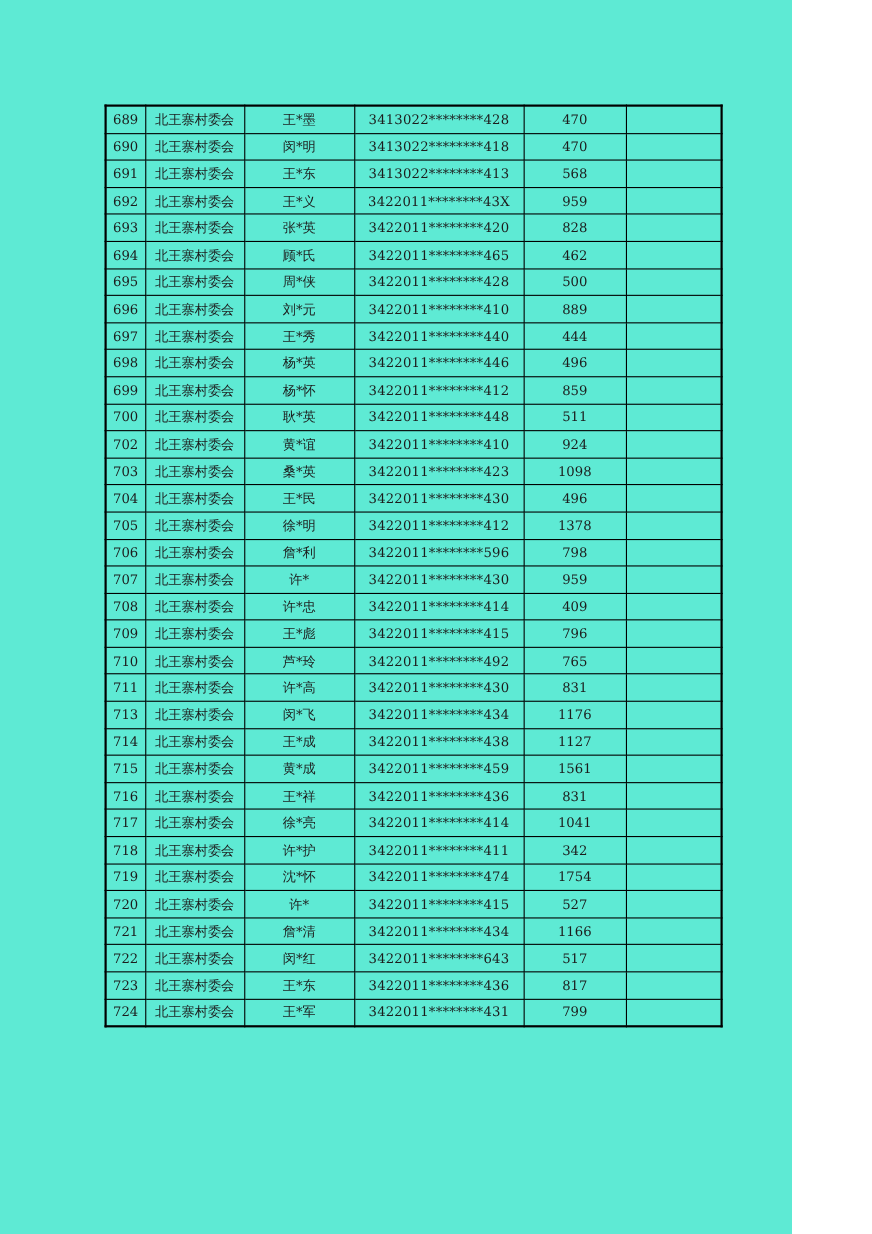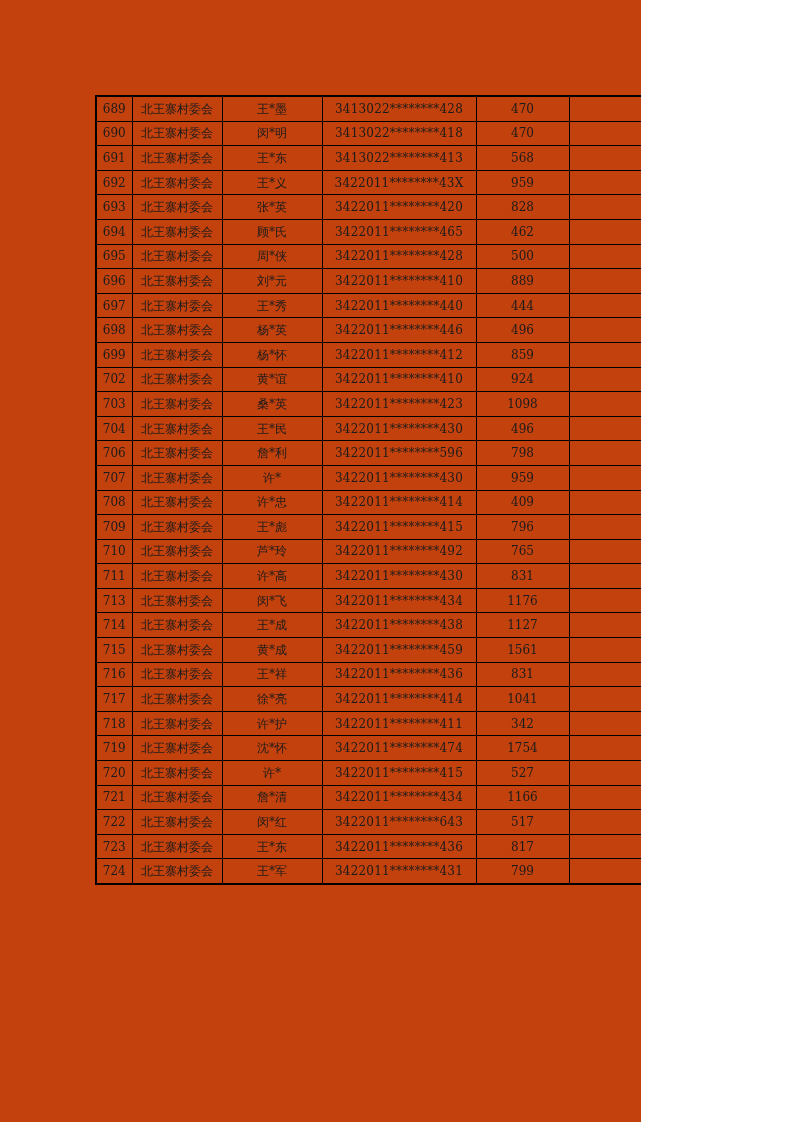--- a/index.html
+++ b/index.html
@@ -2,23 +2,23 @@
 <html><head>
 <meta charset="utf-8">
 <style>
   html, body {
     margin: 0;
     padding: 0;
     background: #ffffff;
   }
   #page {
     position: relative;
-    width: 641px;
+    width: 720px;
     height: 1122px;
-    background: #c2410c;
+    background: #5eead4;
     overflow: hidden;
     font-family: "DejaVu Serif", "Liberation Serif", serif;
     color: #1c1c1c;
   }
   #roster-table {
     position: absolute;
     left: 95px;
     top: 95px;
     border-collapse: collapse;
     table-layout: fixed;
@@ -140,20 +140,28 @@
         </tr>
         <tr>
           <td class="cell-seq">699</td>
           <td class="cell-village">北王寨村委会</td>
           <td class="cell-name">杨*怀</td>
           <td class="cell-id">3422011********412</td>
           <td class="cell-amount">859</td>
           <td class="cell-blank"></td>
         </tr>
         <tr>
+          <td class="cell-seq">700</td>
+          <td class="cell-village">北王寨村委会</td>
+          <td class="cell-name">耿*英</td>
+          <td class="cell-id">3422011********448</td>
+          <td class="cell-amount">511</td>
+          <td class="cell-blank"></td>
+        </tr>
+        <tr>
           <td class="cell-seq">702</td>
           <td class="cell-village">北王寨村委会</td>
           <td class="cell-name">黄*谊</td>
           <td class="cell-id">3422011********410</td>
           <td class="cell-amount">924</td>
           <td class="cell-blank"></td>
         </tr>
         <tr>
           <td class="cell-seq">703</td>
           <td class="cell-village">北王寨村委会</td>
@@ -161,20 +169,28 @@
           <td class="cell-id">3422011********423</td>
           <td class="cell-amount">1098</td>
           <td class="cell-blank"></td>
         </tr>
         <tr>
           <td class="cell-seq">704</td>
           <td class="cell-village">北王寨村委会</td>
           <td class="cell-name">王*民</td>
           <td class="cell-id">3422011********430</td>
           <td class="cell-amount">496</td>
+          <td class="cell-blank"></td>
+        </tr>
+        <tr>
+          <td class="cell-seq">705</td>
+          <td class="cell-village">北王寨村委会</td>
+          <td class="cell-name">徐*明</td>
+          <td class="cell-id">3422011********412</td>
+          <td class="cell-amount">1378</td>
           <td class="cell-blank"></td>
         </tr>
         <tr>
           <td class="cell-seq">706</td>
           <td class="cell-village">北王寨村委会</td>
           <td class="cell-name">詹*利</td>
           <td class="cell-id">3422011********596</td>
           <td class="cell-amount">798</td>
           <td class="cell-blank"></td>
         </tr>

